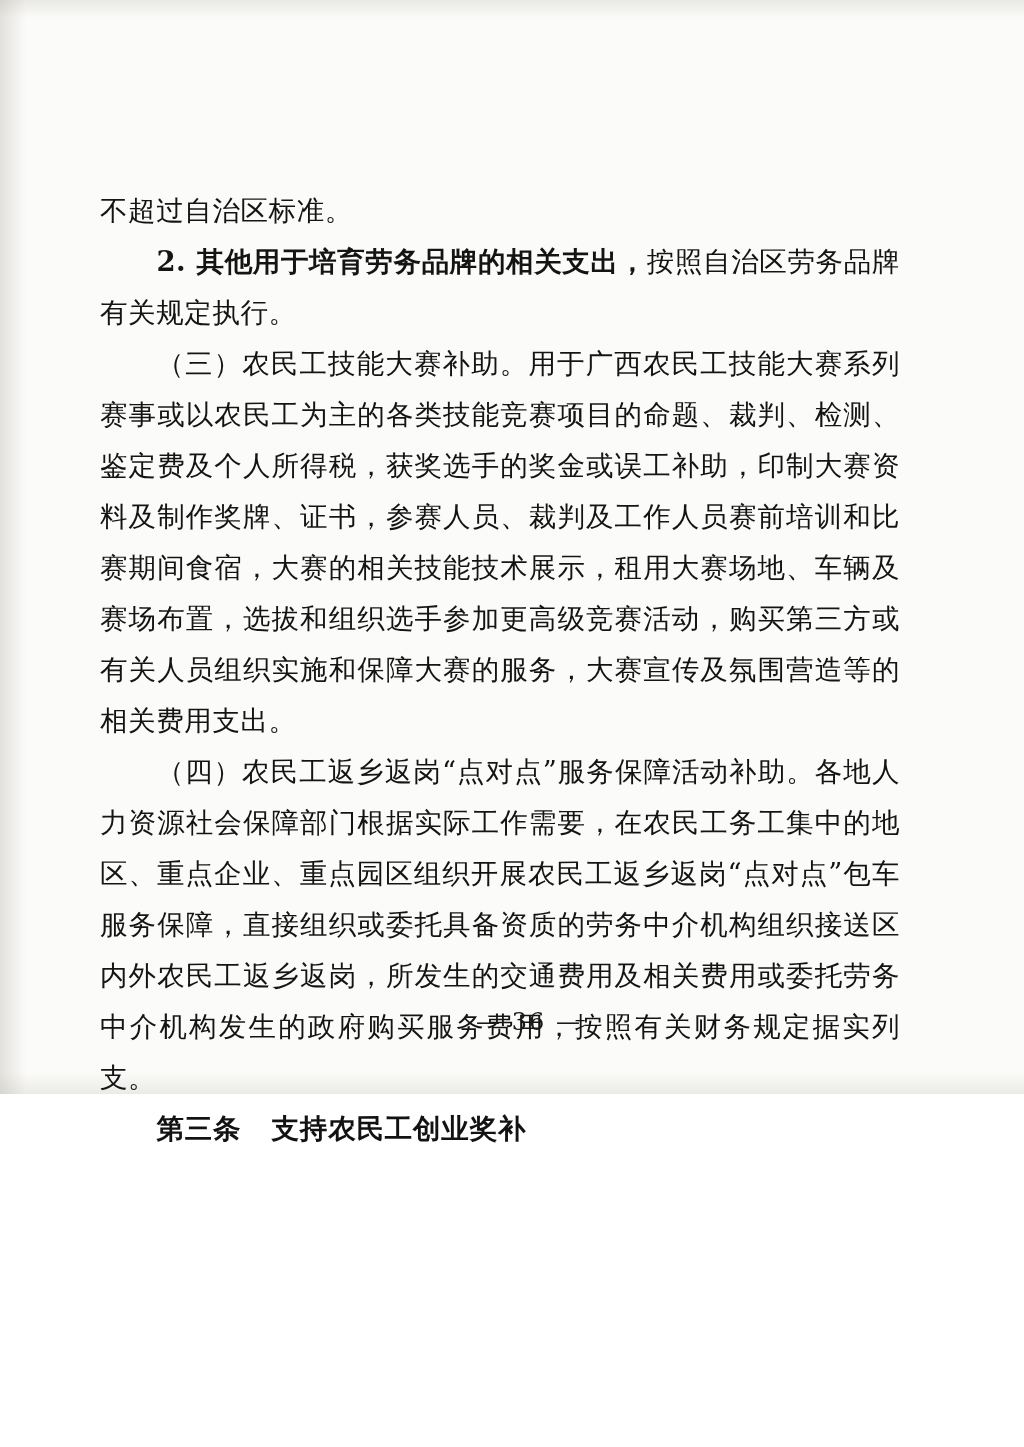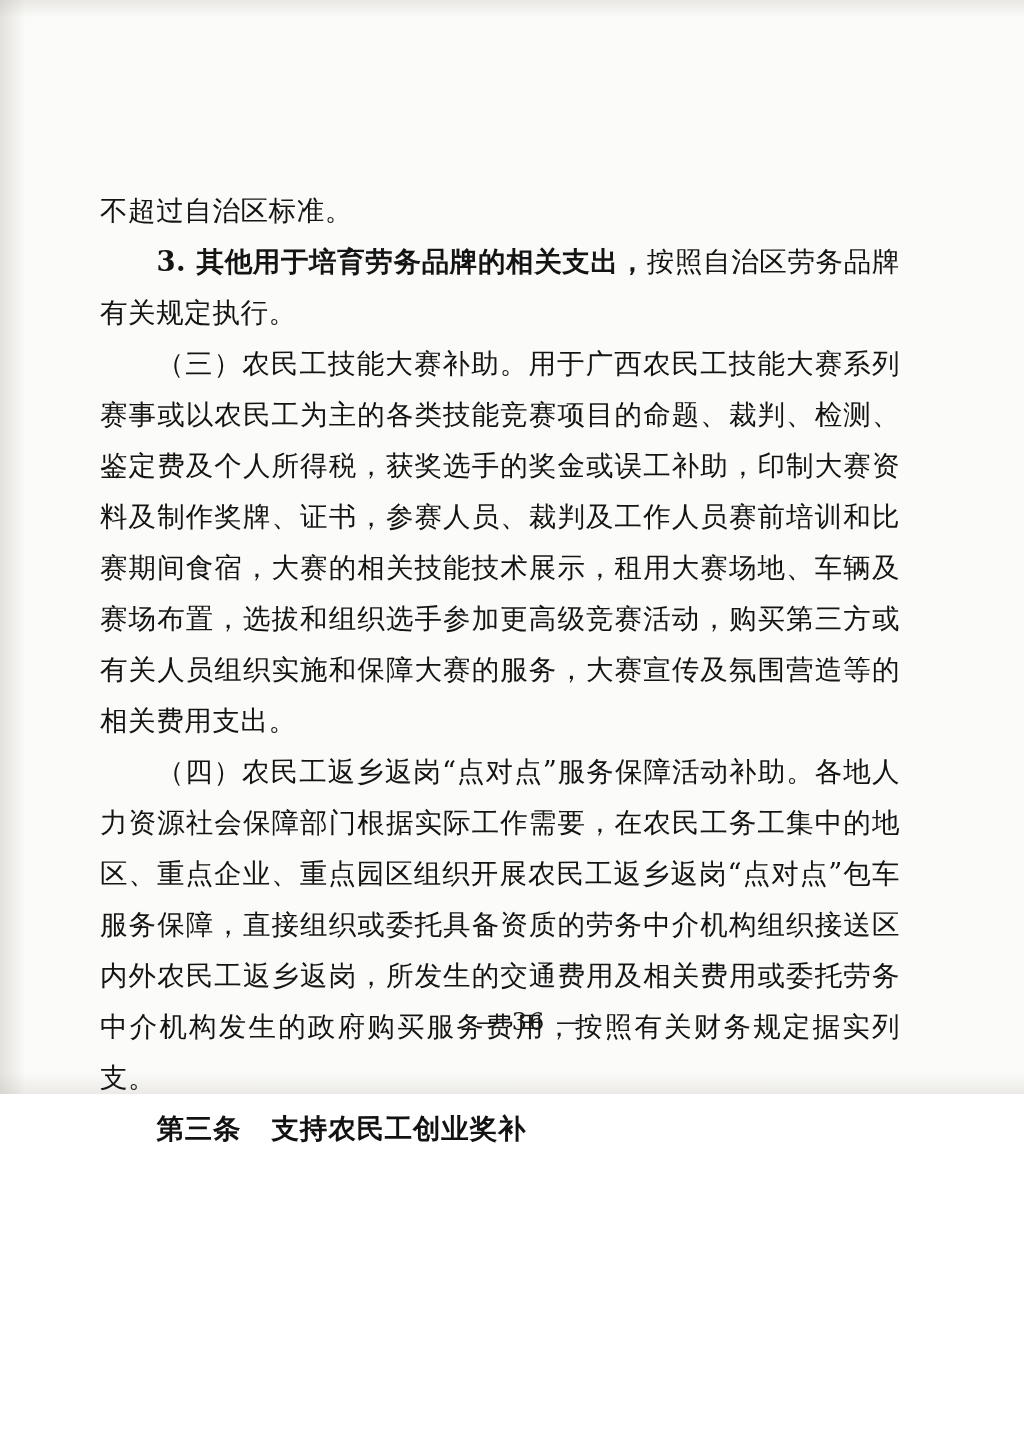--- a/index.html
+++ b/index.html
@@ -96,21 +96,21 @@
 
   <div class="edge-shadow-left"></div>
   <div class="edge-shadow-top"></div>
   <div class="edge-shadow-bottom"></div>
 
   <div class="page-body">
 
     <p class="para">不超过自治区标准。</p>
 
     <p class="para indent">
-      <span class="bold">3. 其他用于培育劳务品牌的相关支出，</span><span>按照自治区劳务品牌有关规定执行。</span>
+      <span class="bold">2. 其他用于培育劳务品牌的相关支出，</span><span>按照自治区劳务品牌有关规定执行。</span>
     </p>
 
     <p class="para indent">（三）农民工技能大赛补助。用于广西农民工技能大赛系列赛事或以农民工为主的各类技能竞赛项目的命题、裁判、检测、鉴定费及个人所得税，获奖选手的奖金或误工补助，印制大赛资料及制作奖牌、证书，参赛人员、裁判及工作人员赛前培训和比赛期间食宿，大赛的相关技能技术展示，租用大赛场地、车辆及赛场布置，选拔和组织选手参加更高级竞赛活动，购买第三方或有关人员组织实施和保障大赛的服务，大赛宣传及氛围营造等的相关费用支出。</p>
 
     <p class="para indent">（四）农民工返乡返岗“点对点”服务保障活动补助。各地人力资源社会保障部门根据实际工作需要，在农民工务工集中的地区、重点企业、重点园区组织开展农民工返乡返岗“点对点”包车服务保障，直接组织或委托具备资质的劳务中介机构组织接送区内外农民工返乡返岗，所发生的交通费用及相关费用或委托劳务中介机构发生的政府购买服务费用，按照有关财务规定据实列支。</p>
 
     <p class="para heading">
       <span>第三条</span><span class="gap"></span><span>支持农民工创业奖补</span>
     </p>
 

